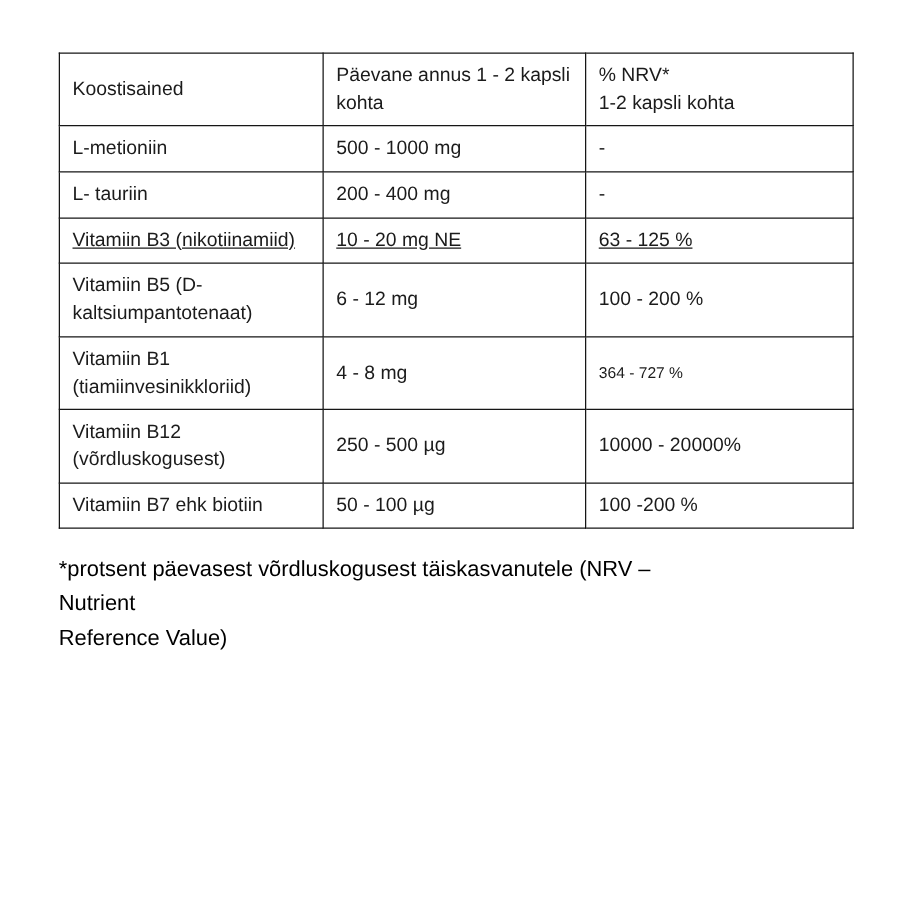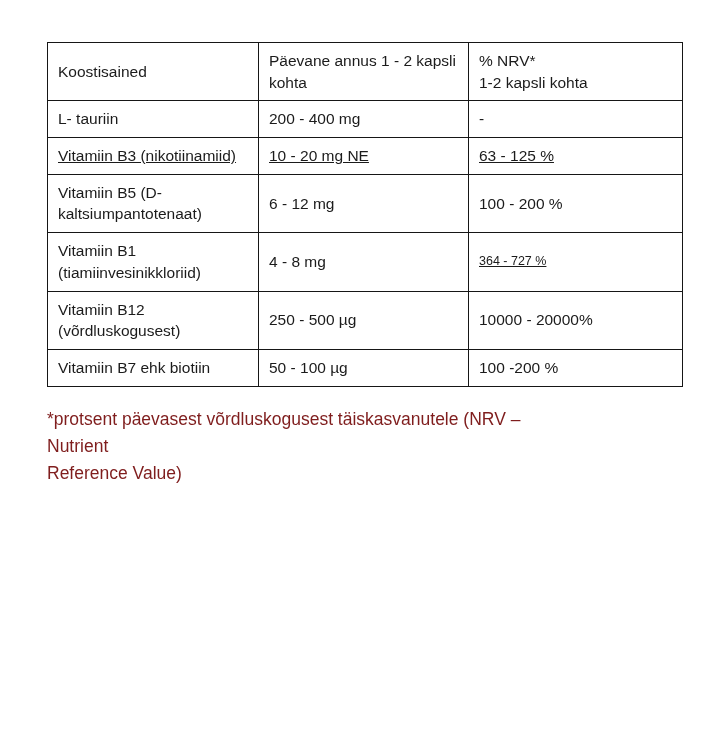--- a/index.html
+++ b/index.html
@@ -34,32 +34,31 @@
     padding: 7px 8px 7px 10px;
     color: #1b1b1b;
     word-wrap: break-word;
     overflow-wrap: break-word;
   }
   table.nutrition th {
     white-space: pre-line; 
   }
   table.nutrition td.small {
     font-size: 12.5px;
-    text-decoration: underline;
   }
   .col-ingredient { width: 211px; }
   .col-dose       { width: 210px; }
   .col-nrv        { width: 214px; }
   .row-b3 td { padding-top: 14px; padding-bottom: 14px; text-decoration: underline; } 
   .footnote {
     margin: 19px 0 0 0;
     font-size: 17.5px;
     line-height: 1.55;
     white-space: pre-line; 
-    color: #7f1d1d;
+    color: #000000;
     max-width: 635px;
   }
 </style>
 </head>
 <body>
 
 <div class="page">
 
   <table class="nutrition">
     <colgroup>
@@ -70,20 +69,25 @@
     <thead>
       <tr>
         <th>Koostisained</th>
         <th>Päevane annus 1 - 2 kapsli
 kohta</th>
         <th>% NRV*
 1-2 kapsli kohta</th>
       </tr>
     </thead>
     <tbody id="nutrition-body">
+        <tr>
+          <td>L-metioniin</td>
+          <td>500 - 1000 mg</td>
+          <td>-</td>
+        </tr>
         <tr>
           <td>L- tauriin</td>
           <td>200 - 400 mg</td>
           <td>-</td>
         </tr>
         <tr class="row-b3">
           <td>Vitamiin B3 (nikotiinamiid)</td>
           <td>10 - 20 mg NE</td>
           <td>63 - 125 %</td>
         </tr>

